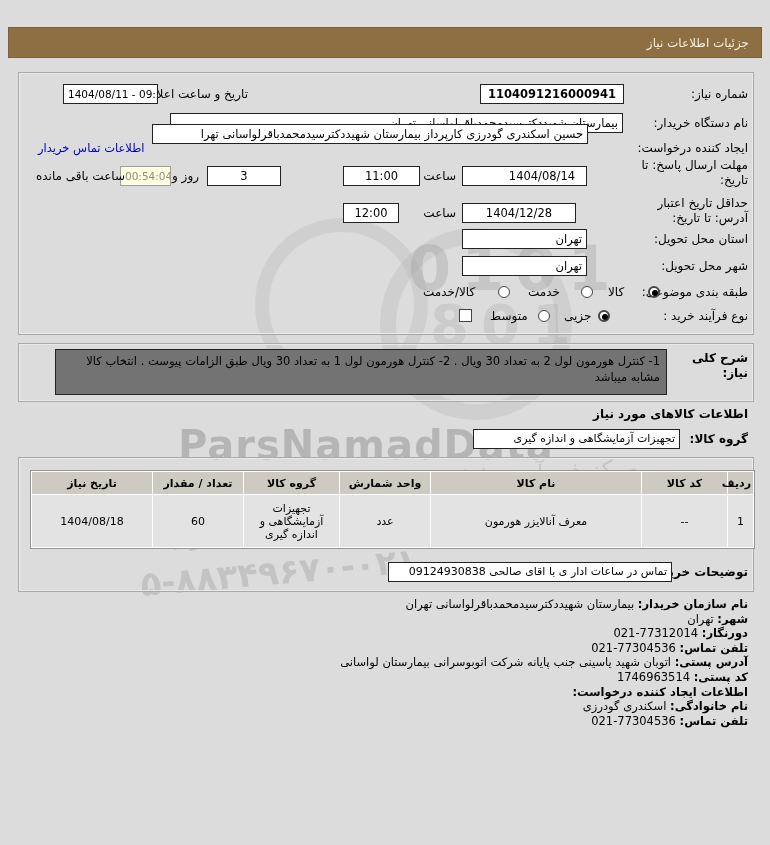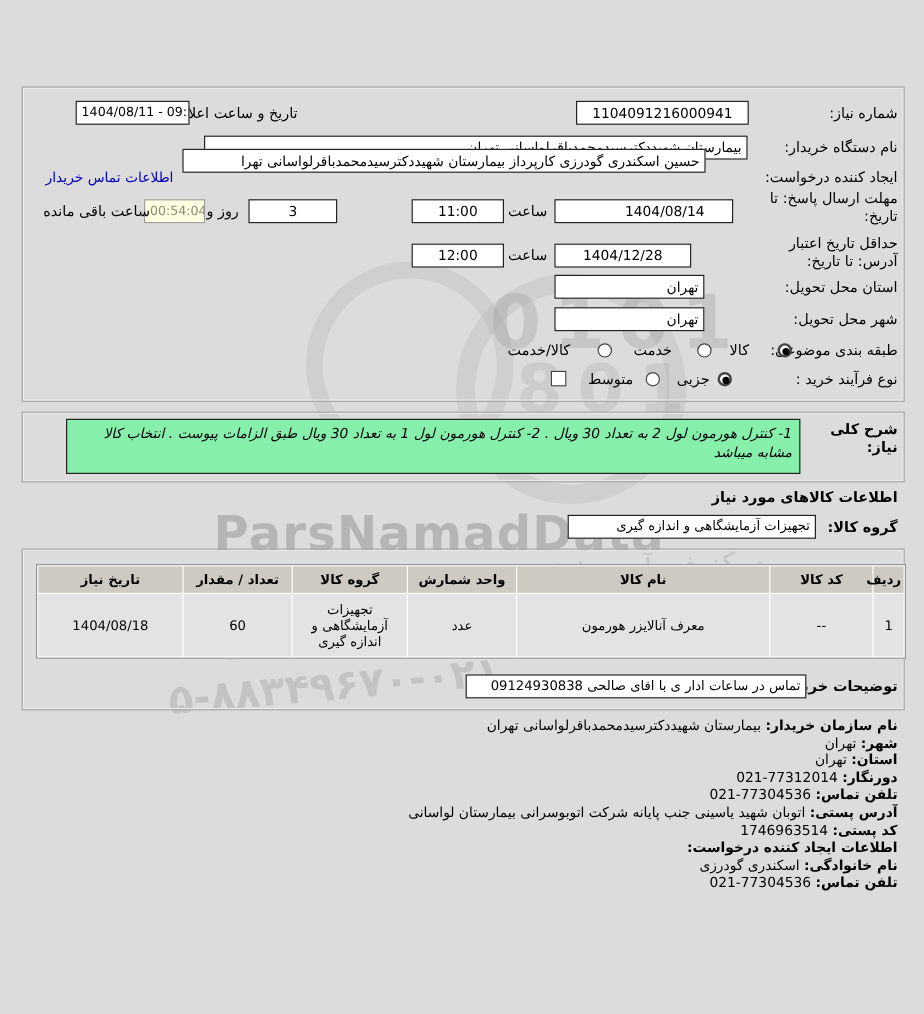--- a/index.html
+++ b/index.html
@@ -16,22 +16,22 @@
             font-size:11.5px;line-height:18px;direction:rtl;text-align:right;padding:0 4px;
             white-space:nowrap;overflow:hidden;}
   .center{text-align:center;direction:ltr;}
   .small{font-size:10.5px;}
   .countdown{background:#ffffe1;border:1px solid #9f9f9f;color:#8c8c78;}
   .link{position:absolute;color:#0000bb;font-size:11.5px;line-height:20px;cursor:pointer;white-space:nowrap;}
   .radio{position:absolute;width:12px;height:12px;border:1px solid #444;border-radius:50%;background:#fff;box-sizing:border-box;}
   .radio.sel::after{content:"";position:absolute;left:2px;top:2px;width:6px;height:6px;border-radius:50%;background:#000;}
   .radio.sel{border-width:2px;}
   .checkbox{position:absolute;width:13px;height:13px;border:1px solid #444;background:#fff;box-sizing:border-box;}
-  .descbox{position:absolute;background:#86efac;border:1px solid #222;font-size:11.5px;line-height:16px;
-           direction:rtl;text-align:right;padding:3px 6px;box-sizing:border-box;font-style:italic;}
+  .descbox{position:absolute;background:#737373;border:1px solid #222;font-size:11.5px;line-height:16px;
+           direction:rtl;text-align:right;padding:3px 6px;box-sizing:border-box;}
   table.goods{position:absolute;left:30px;top:470px;width:715px;border-spacing:1px;background:#fff;
               border:1px solid #969696;direction:rtl;table-layout:fixed;}
   table.goods th{background:#cecac2;font-size:11px;font-weight:bold;height:20px;padding:1px 2px;}
   table.goods td{background:#e3e3e3;font-size:11px;text-align:center;height:50px;padding:1px 2px;word-wrap:break-word;}
   .contact{position:absolute;right:22px;top:597px;direction:rtl;text-align:right;font-size:11.5px;line-height:14.6px;color:#000;}
   .wm{position:absolute;pointer-events:none;color:#969696;}
   .wm-circle{position:absolute;pointer-events:none;border-radius:50%;border:14px solid rgba(175,175,175,0.28);}
 </style>
 </head>
 <body>
@@ -40,48 +40,49 @@
 
   <div class="wm-circle" style="left:255px;top:218px;width:145px;height:145px;"></div>
   <div class="wm-circle" style="left:380px;top:228px;width:160px;height:160px;border-width:16px;"></div>
   <div class="wm" style="left:408px;top:232px;font-size:62px;font-weight:bold;letter-spacing:10px;opacity:0.30;direction:ltr;">0101</div>
   <div class="wm" style="left:430px;top:292px;font-size:56px;font-weight:bold;letter-spacing:12px;opacity:0.22;direction:ltr;">801</div>
   <div class="wm" style="left:178px;top:422px;font-size:40px;font-weight:bold;opacity:0.55;direction:ltr;letter-spacing:1px;">ParsNamadData</div>
   <div class="wm" style="right:130px;top:468px;font-size:24px;opacity:0.32;transform:rotate(-4deg);white-space:nowrap;">مرکز فن آوری اطلاعات پارس نماد داده ها</div>
   <div class="wm" style="right:150px;top:506px;font-size:27px;font-weight:bold;opacity:0.35;transform:rotate(-4deg);white-space:nowrap;">پایگاه اطلاع رسانی مناقصه و مزایده</div>
   <div class="wm" style="left:140px;top:552px;font-size:34px;font-weight:bold;opacity:0.35;transform:rotate(-5deg);white-space:nowrap;">۵-۸۸۳۴۹۶۷۰-۰۲۱</div>
 
+  <div class="titlebar">جزئیات اطلاعات نیاز</div>
 
   <div class="groupbox" style="left:18px;top:72px;width:734px;height:261px;"></div>
 
   <div class="lbl" style="right:22px;top:84px;">شماره نیاز:</div>
-  <div class="inputbox center" style="left:480px;top:84px;width:144px;">1104091216000941</div>
+  <div class="inputbox center" style="left:480px;top:84px;width:144px;font-weight:bold;">1104091216000941</div>
   <div class="lbl" style="right:522px;top:84px;">تاریخ و ساعت اعلان عمومی:</div>
   <div class="inputbox center small" style="left:63px;top:84px;width:95px;">1404/08/11 - 09:58</div>
 
   <div class="lbl" style="right:22px;top:113px;">نام دستگاه خریدار:</div>
   <div class="inputbox" style="left:170px;top:113px;width:453px;">بیمارستان شهیددکترسیدمحمدباقرلواسانی تهران</div>
 
   <div class="lbl" style="right:22px;top:138px;">ایجاد کننده درخواست:</div>
   <div class="inputbox" style="left:152px;top:124px;width:436px;">حسین اسکندری گودرزی کارپرداز بیمارستان شهیددکترسیدمحمدباقرلواسانی تهرا</div>
   <a class="link" style="left:38px;top:138px;">اطلاعات تماس خریدار</a>
 
   <div class="lbl two" style="right:22px;top:158px;width:130px;">مهلت ارسال پاسخ: تا تاریخ:</div>
-  <div class="inputbox center" style="left:462px;top:166px;width:149px;padding-left:39px;">1404/08/14</div>
+  <div class="inputbox center" style="left:462px;top:166px;width:125px;padding-left:39px;">1404/08/14</div>
   <div class="lbl" style="right:314px;top:166px;">ساعت</div>
   <div class="inputbox center" style="left:343px;top:166px;width:77px;">11:00</div>
   <div class="inputbox center" style="left:207px;top:166px;width:74px;">3</div>
   <div class="lbl" style="right:570px;top:166px;right:auto;left:172px;">روز و</div>
   <div class="inputbox center small countdown" style="left:120px;top:166px;width:51px;">00:54:04</div>
   <div class="lbl" style="right:auto;left:36px;top:166px;">ساعت باقی مانده</div>
 
   <div class="lbl two" style="right:22px;top:196px;width:118px;">حداقل تاریخ اعتبار آدرس: تا تاریخ:</div>
   <div class="inputbox center" style="left:462px;top:203px;width:114px;">1404/12/28</div>
   <div class="lbl" style="right:314px;top:203px;">ساعت</div>
-  <div class="inputbox center" style="left:343px;top:203px;width:77px;">12:00</div>
+  <div class="inputbox center" style="left:343px;top:203px;width:56px;">12:00</div>
 
   <div class="lbl" style="right:22px;top:229px;">استان محل تحویل:</div>
   <div class="inputbox" style="left:462px;top:229px;width:125px;">تهران</div>
   <div class="lbl" style="right:22px;top:256px;">شهر محل تحویل:</div>
   <div class="inputbox" style="left:462px;top:256px;width:125px;">تهران</div>
 
   <div class="lbl" style="right:22px;top:282px;">طبقه بندی موضوعی:</div>
   <span class="radio sel" style="left:648px;top:286px;"></span>
   <div class="lbl" style="right:auto;left:608px;top:282px;">کالا</div>
   <span class="radio" style="left:581px;top:286px;"></span>
@@ -138,21 +139,20 @@
       </tr>
     </tbody>
   </table>
 
   <div class="lbl bold" style="right:22px;top:562px;">توضیحات خریدار:</div>
   <div class="inputbox" style="left:388px;top:562px;width:284px;font-size:11px;">تماس در ساعات ادار ی با اقای صالحی 09124930838</div>
 
   <div class="contact">
     <div><b>نام سازمان خریدار:</b> <span>بیمارستان شهیددکترسیدمحمدباقرلواسانی تهران</span></div>
     <div><b>شهر:</b> <span>تهران</span></div>
-    <div><b>استان:</b> <span>تهران</span></div>
     <div><b>دورنگار:</b> <span>77312014-021</span></div>
     <div><b>تلفن تماس:</b> <span>77304536-021</span></div>
     <div><b>آدرس پستی:</b> <span>اتوبان شهید یاسینی جنب پایانه شرکت اتوبوسرانی بیمارستان لواسانی</span></div>
     <div><b>کد پستی:</b> <span>1746963514</span></div>
     <div class="bold">اطلاعات ایجاد کننده درخواست:</div>
     <div><b>نام خانوادگی:</b> <span>اسکندری گودرزی</span></div>
     <div><b>تلفن تماس:</b> <span>77304536-021</span></div>
   </div>
 
 </div>

